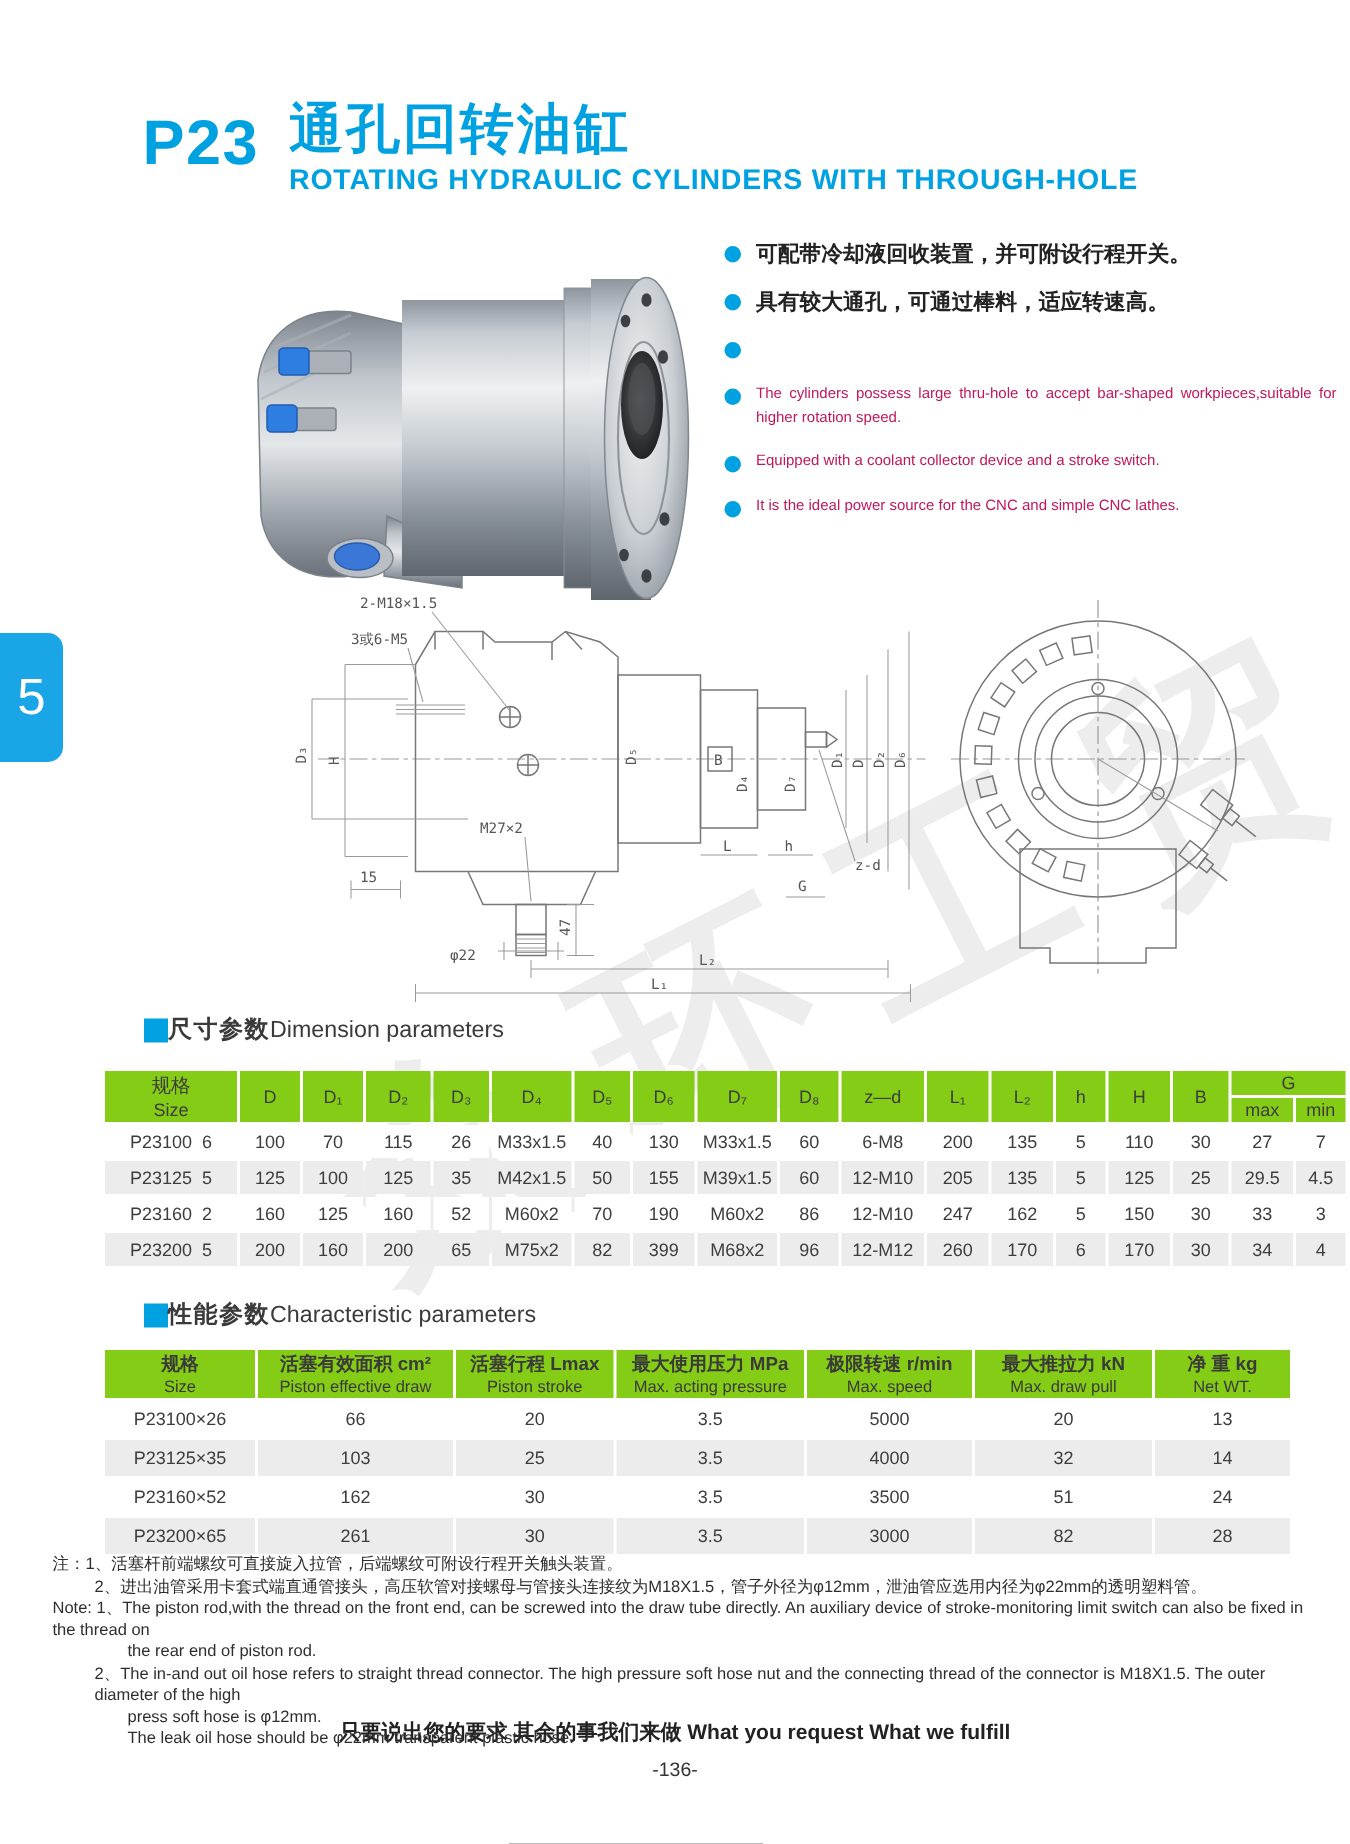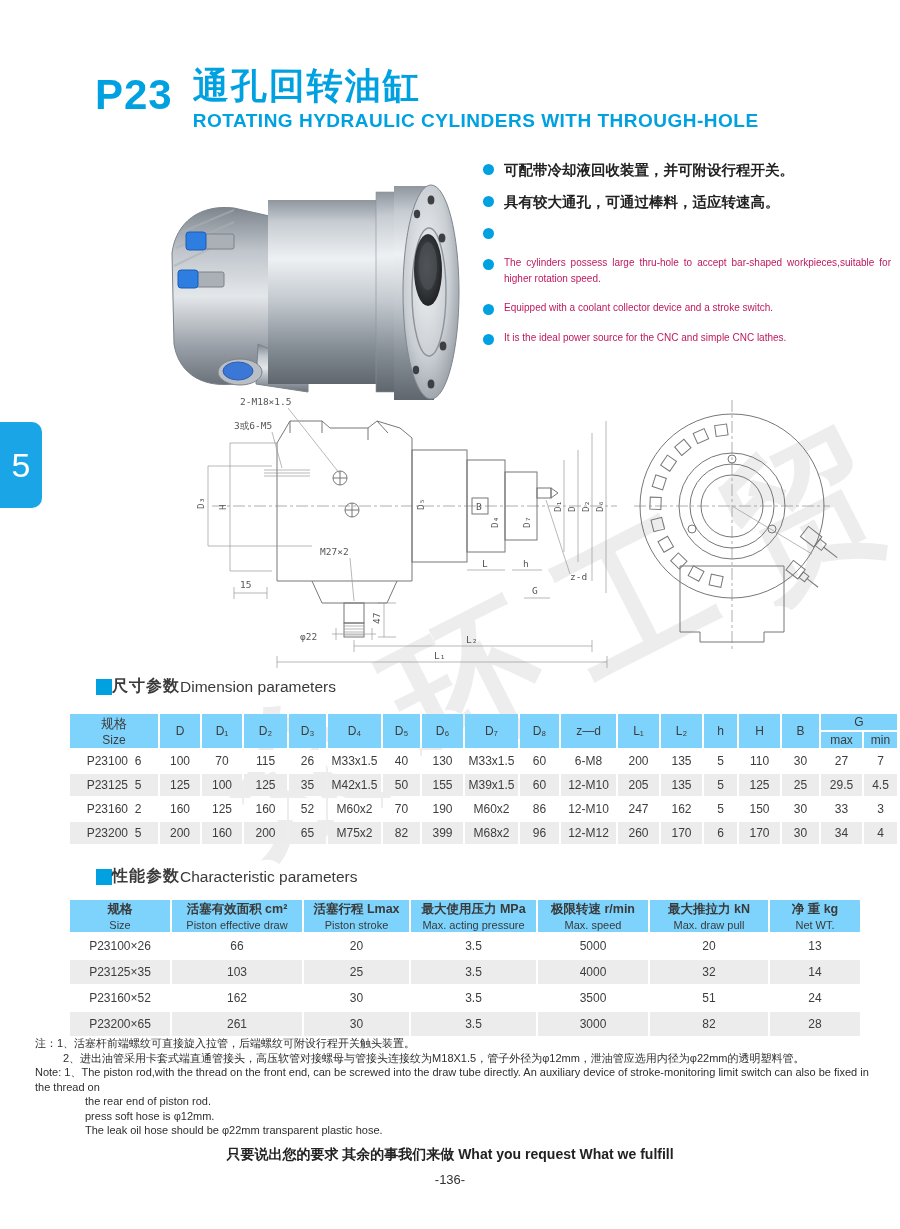--- a/index.html
+++ b/index.html
@@ -36,21 +36,21 @@
              font-size:150px;font-weight:bold;color:#c9c9c9;opacity:.32;letter-spacing:38px;
              white-space:nowrap;pointer-events:none;z-index:0;}
   
   .sec{position:absolute;display:flex;align-items:center;z-index:2;padding-left:28px;}
   .sec-sq{width:16px;height:16px;background:#00a1e0;}
   .sec-zh{font-size:16px;font-weight:bold;color:#3a3a3a;letter-spacing:1px;}
   .sec-en{font-size:15.5px;color:#3a3a3a;}
   
   .tblwrap{position:absolute;left:68px;width:778px;z-index:2;}
   table{width:100%;border-collapse:separate;border-spacing:2px;font-size:12px;color:#3d3d3d;table-layout:fixed;}
-  th{background:#7dd3fc;font-weight:normal;vertical-align:middle;padding:1px 0;}
+  th{background:#84cc16;font-weight:normal;vertical-align:middle;padding:1px 0;}
   tbody td{text-align:center;vertical-align:middle;height:20px;background:#fff;overflow:hidden;}
   tbody tr:nth-child(even) td{background:#ececec;}
   .szh{font-size:13px;color:#3d3d3d;}
   .sen{font-size:12px;color:#3d3d3d;}
   .t2 tbody td{height:22px;}
   .t2zh{font-size:12.5px;font-weight:bold;color:#3a3a3a;}
   .t2en{font-size:11px;color:#3a3a3a;margin-top:1px;}
   
   .notes{position:absolute;left:35px;top:1036px;width:848px;font-size:11px;color:#2e2e2e;line-height:14.5px;z-index:2;}
   .n1{margin-left:28px;}
@@ -523,20 +523,21 @@
           </tr>
         </tbody>
     </table>
   </div>
 
   <div class="notes">
     <div>注：1、活塞杆前端螺纹可直接旋入拉管，后端螺纹可附设行程开关触头装置。</div>
     <div class="n1">2、进出油管采用卡套式端直通管接头，高压软管对接螺母与管接头连接纹为M18X1.5，管子外径为φ12mm，泄油管应选用内径为φ22mm的透明塑料管。</div>
     <div>Note: 1、The piston rod,with the thread on the front end, can be screwed into the draw tube directly. An auxiliary device of stroke-monitoring limit switch can also be fixed in the thread on</div>
     <div class="n2">the rear end of piston rod.</div>
+    <div class="n1">2、The in-and out oil hose refers to straight thread connector. The high pressure soft hose nut and the connecting thread of the connector is M18X1.5. The outer diameter of the high</div>
     <div class="n2">press soft hose is φ12mm.</div>
     <div class="n2">The leak oil hose should be φ22mm transparent plastic hose.</div>
   </div>
 
   <div class="footer">
     <span class="zh">只要说出您的要求 其余的事我们来做</span>
     <span class="en">What you request What we fulfill</span>
   </div>
   <div class="pagenum">-136-</div>
 

